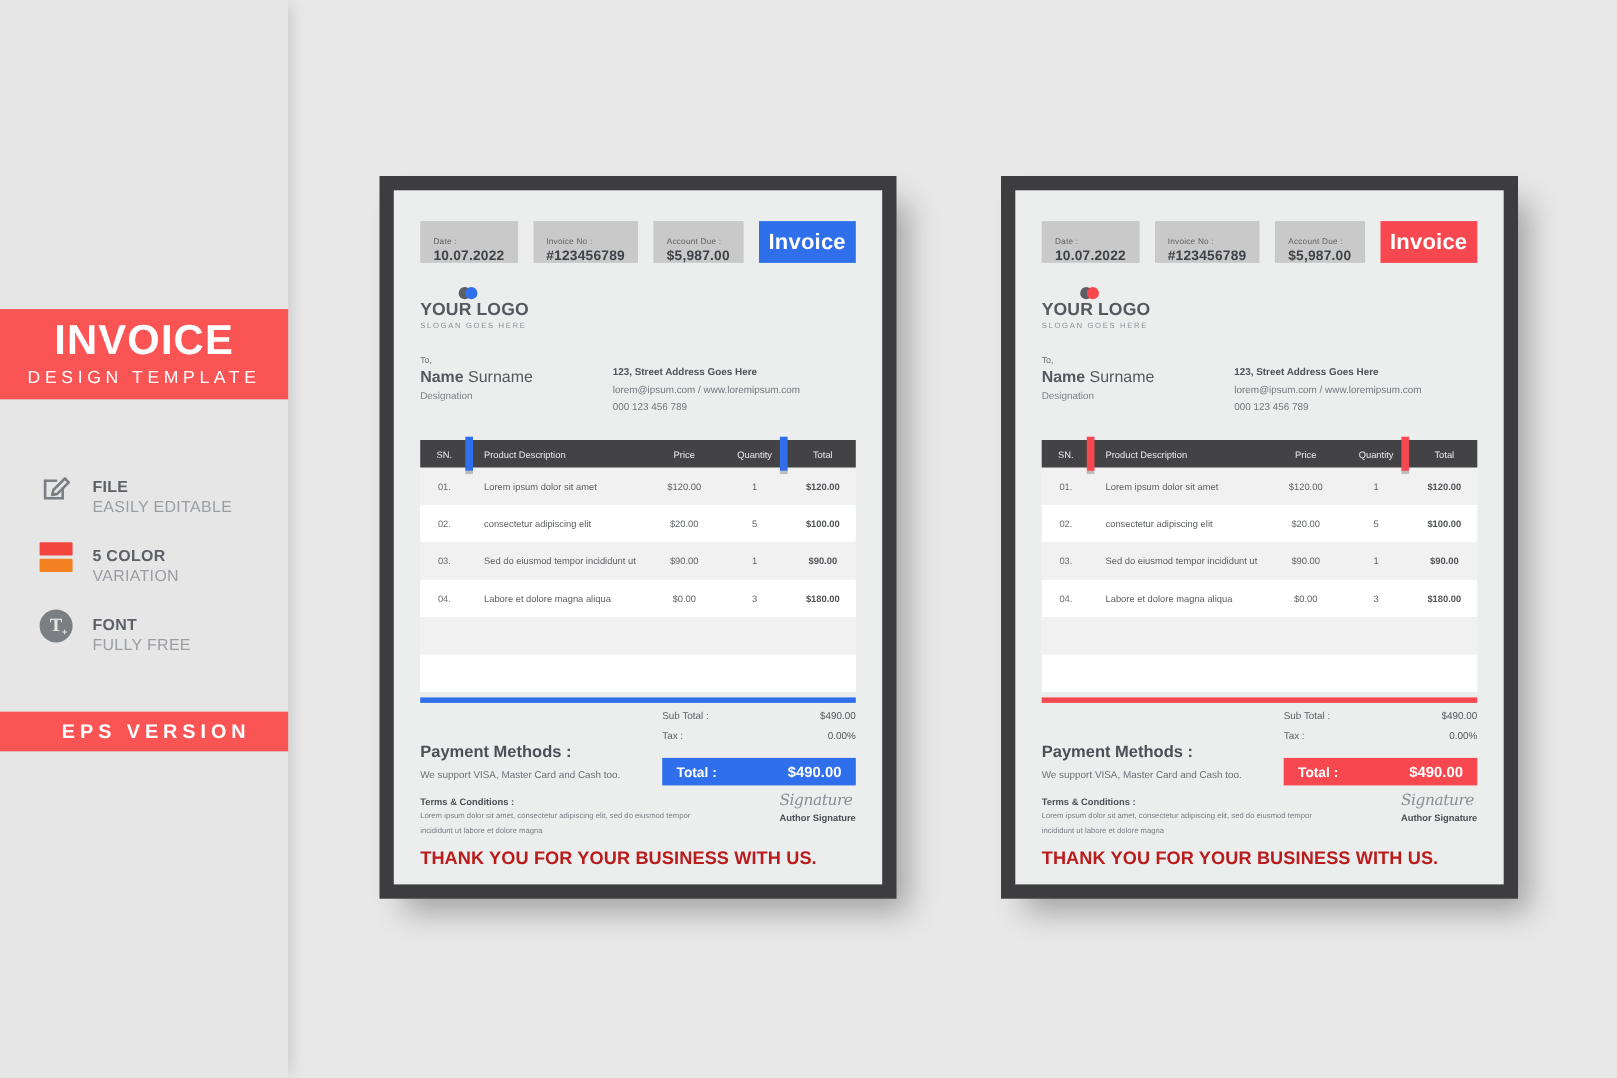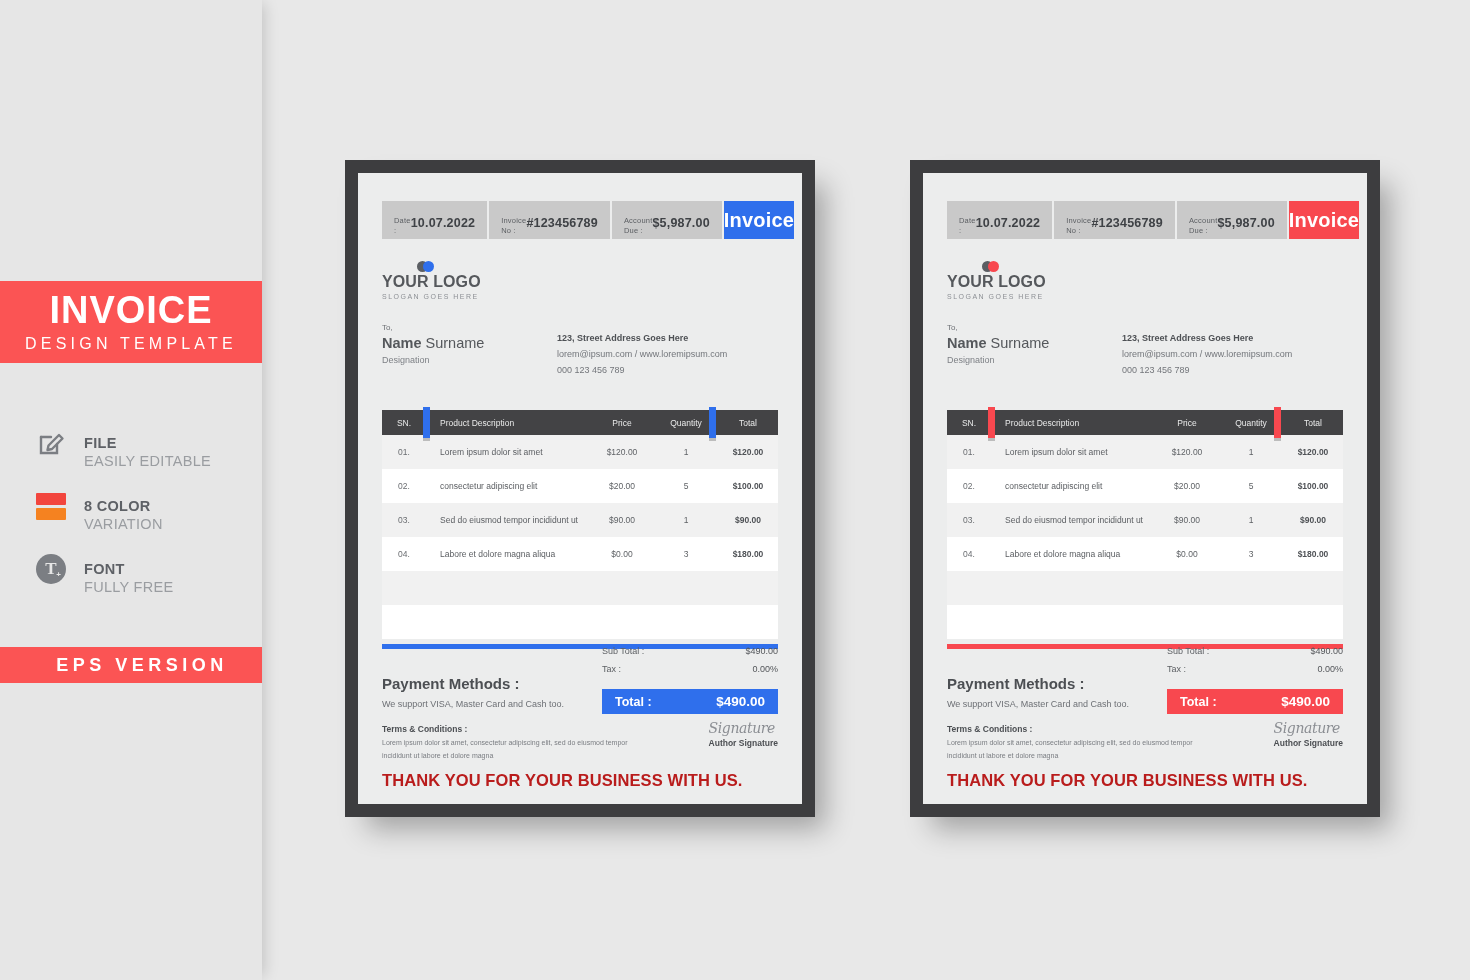--- a/index.html
+++ b/index.html
@@ -60,22 +60,22 @@
     background: #3d3d3f; padding: 13px;
     box-shadow: 16px 18px 26px -6px rgba(0,0,0,0.30);
   }
   .sheet.blue { left: 345px; }
   .sheet.red  { left: 910px; }
   .page { width: 100%; height: 100%; background: #eceded; padding: 28px 24px 0 24px; position: relative; }
 
   
   .meta { display: flex; height: 38px; align-items: stretch; }
   .meta-cell {
-    background: #c9c9c9; padding: 15px 12px 0 12px; display: flex; flex-direction: row;
-    justify-content: center; margin-right: 2px;
+    background: #c9c9c9; padding: 15px 12px 0 12px; display: flex; flex-direction: column;
+    justify-content: center; margin-right: 14px;
   }
   .meta-cell .lbl { font-size: 7.5px; color: #5c5f63; letter-spacing: .2px; line-height: 1.35; }
   .meta-cell .val { font-size: 12.5px; font-weight: 700; color: #3f4246; letter-spacing: .2px; line-height: 1.25; }
   .meta-badge {
     flex: 1; display: flex; align-items: center; justify-content: center;
     color: #fff; font-size: 20px; font-weight: 700; letter-spacing: .2px;
   }
 
   
   .logo-wrap { margin-top: 22px; }
@@ -91,21 +91,21 @@
   .billto { width: 175px; }
   .billto .to { font-size: 8px; color: #6e7176; line-height: 1.5; }
   .billto .nm { font-size: 14.5px; color: #55585c; line-height: 1.35; }
   .billto .nm b { font-weight: 700; }
   .billto .desig { font-size: 9px; color: #7e8186; line-height: 1.5; }
   .billaddr { padding-top: 9px; }
   .billaddr .l1 { font-size: 9px; font-weight: 700; color: #4e5155; line-height: 1.75; }
   .billaddr .l2, .billaddr .l3 { font-size: 9px; color: #73767b; line-height: 1.75; }
 
   
-  .tbl { margin-top: 32px; position: relative; }
+  .tbl { margin-top: 22px; position: relative; }
   .thead {
     display: flex; background: #434345; height: 25px; align-items: center;
     color: #e9eaea; font-size: 8.5px; position: relative;
   }
   .ribbon { position: absolute; top: -3px; width: 7px; height: 31px; z-index: 2; }
   .ribbon::after {
     content: ""; position: absolute; left: 0; bottom: -3px; width: 7px; height: 3px;
     background: rgba(0,0,0,.22);
   }
   .c-sn    { width: 44px; text-align: center; }
@@ -181,21 +181,21 @@
       </div>
 
       <div class="feature">
         <div class="feat-icon">
           <div class="swatch-stack">
             <div class="swatch" style="background:#f2453d"></div>
             <div class="swatch" style="background:#f58220"></div>
           </div>
         </div>
         <div class="feat-txt">
-          <div class="t1">8 COLOR</div>
+          <div class="t1">5 COLOR</div>
           <div class="t2">VARIATION</div>
         </div>
       </div>
 
       <div class="feature">
         <div class="feat-icon">
           <div class="font-circle">T<span class="plus">+</span></div>
         </div>
         <div class="feat-txt">
           <div class="t1">FONT</div>

